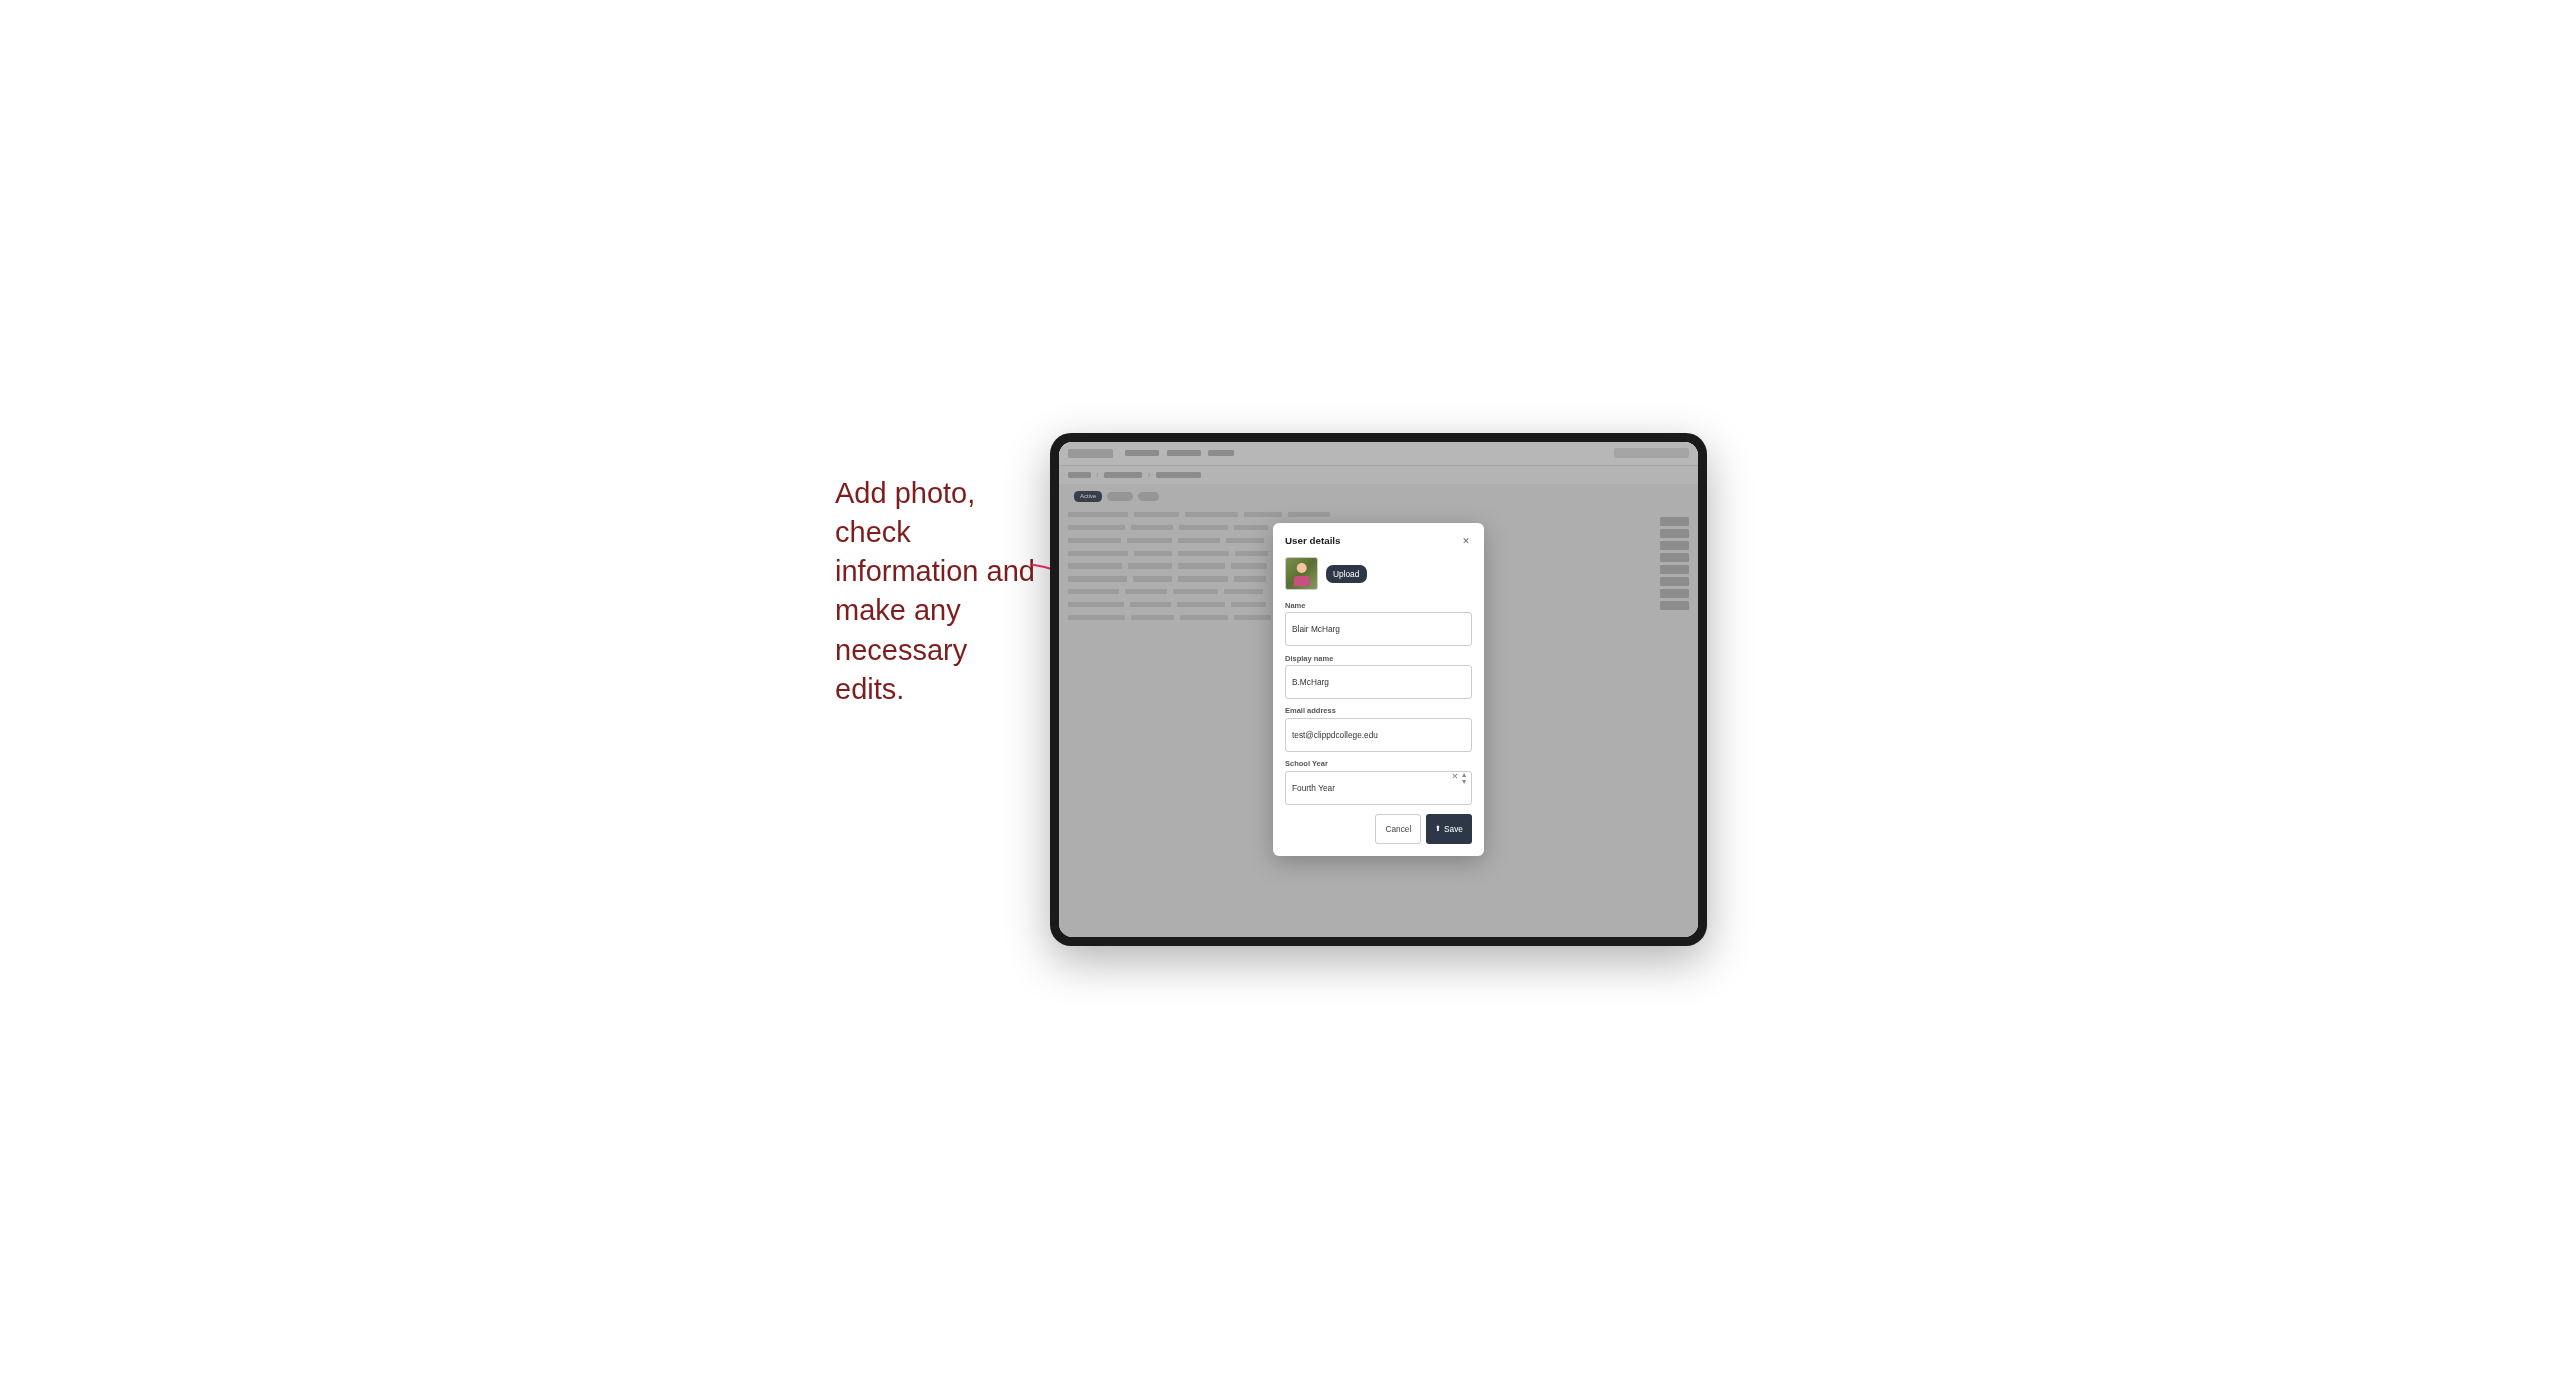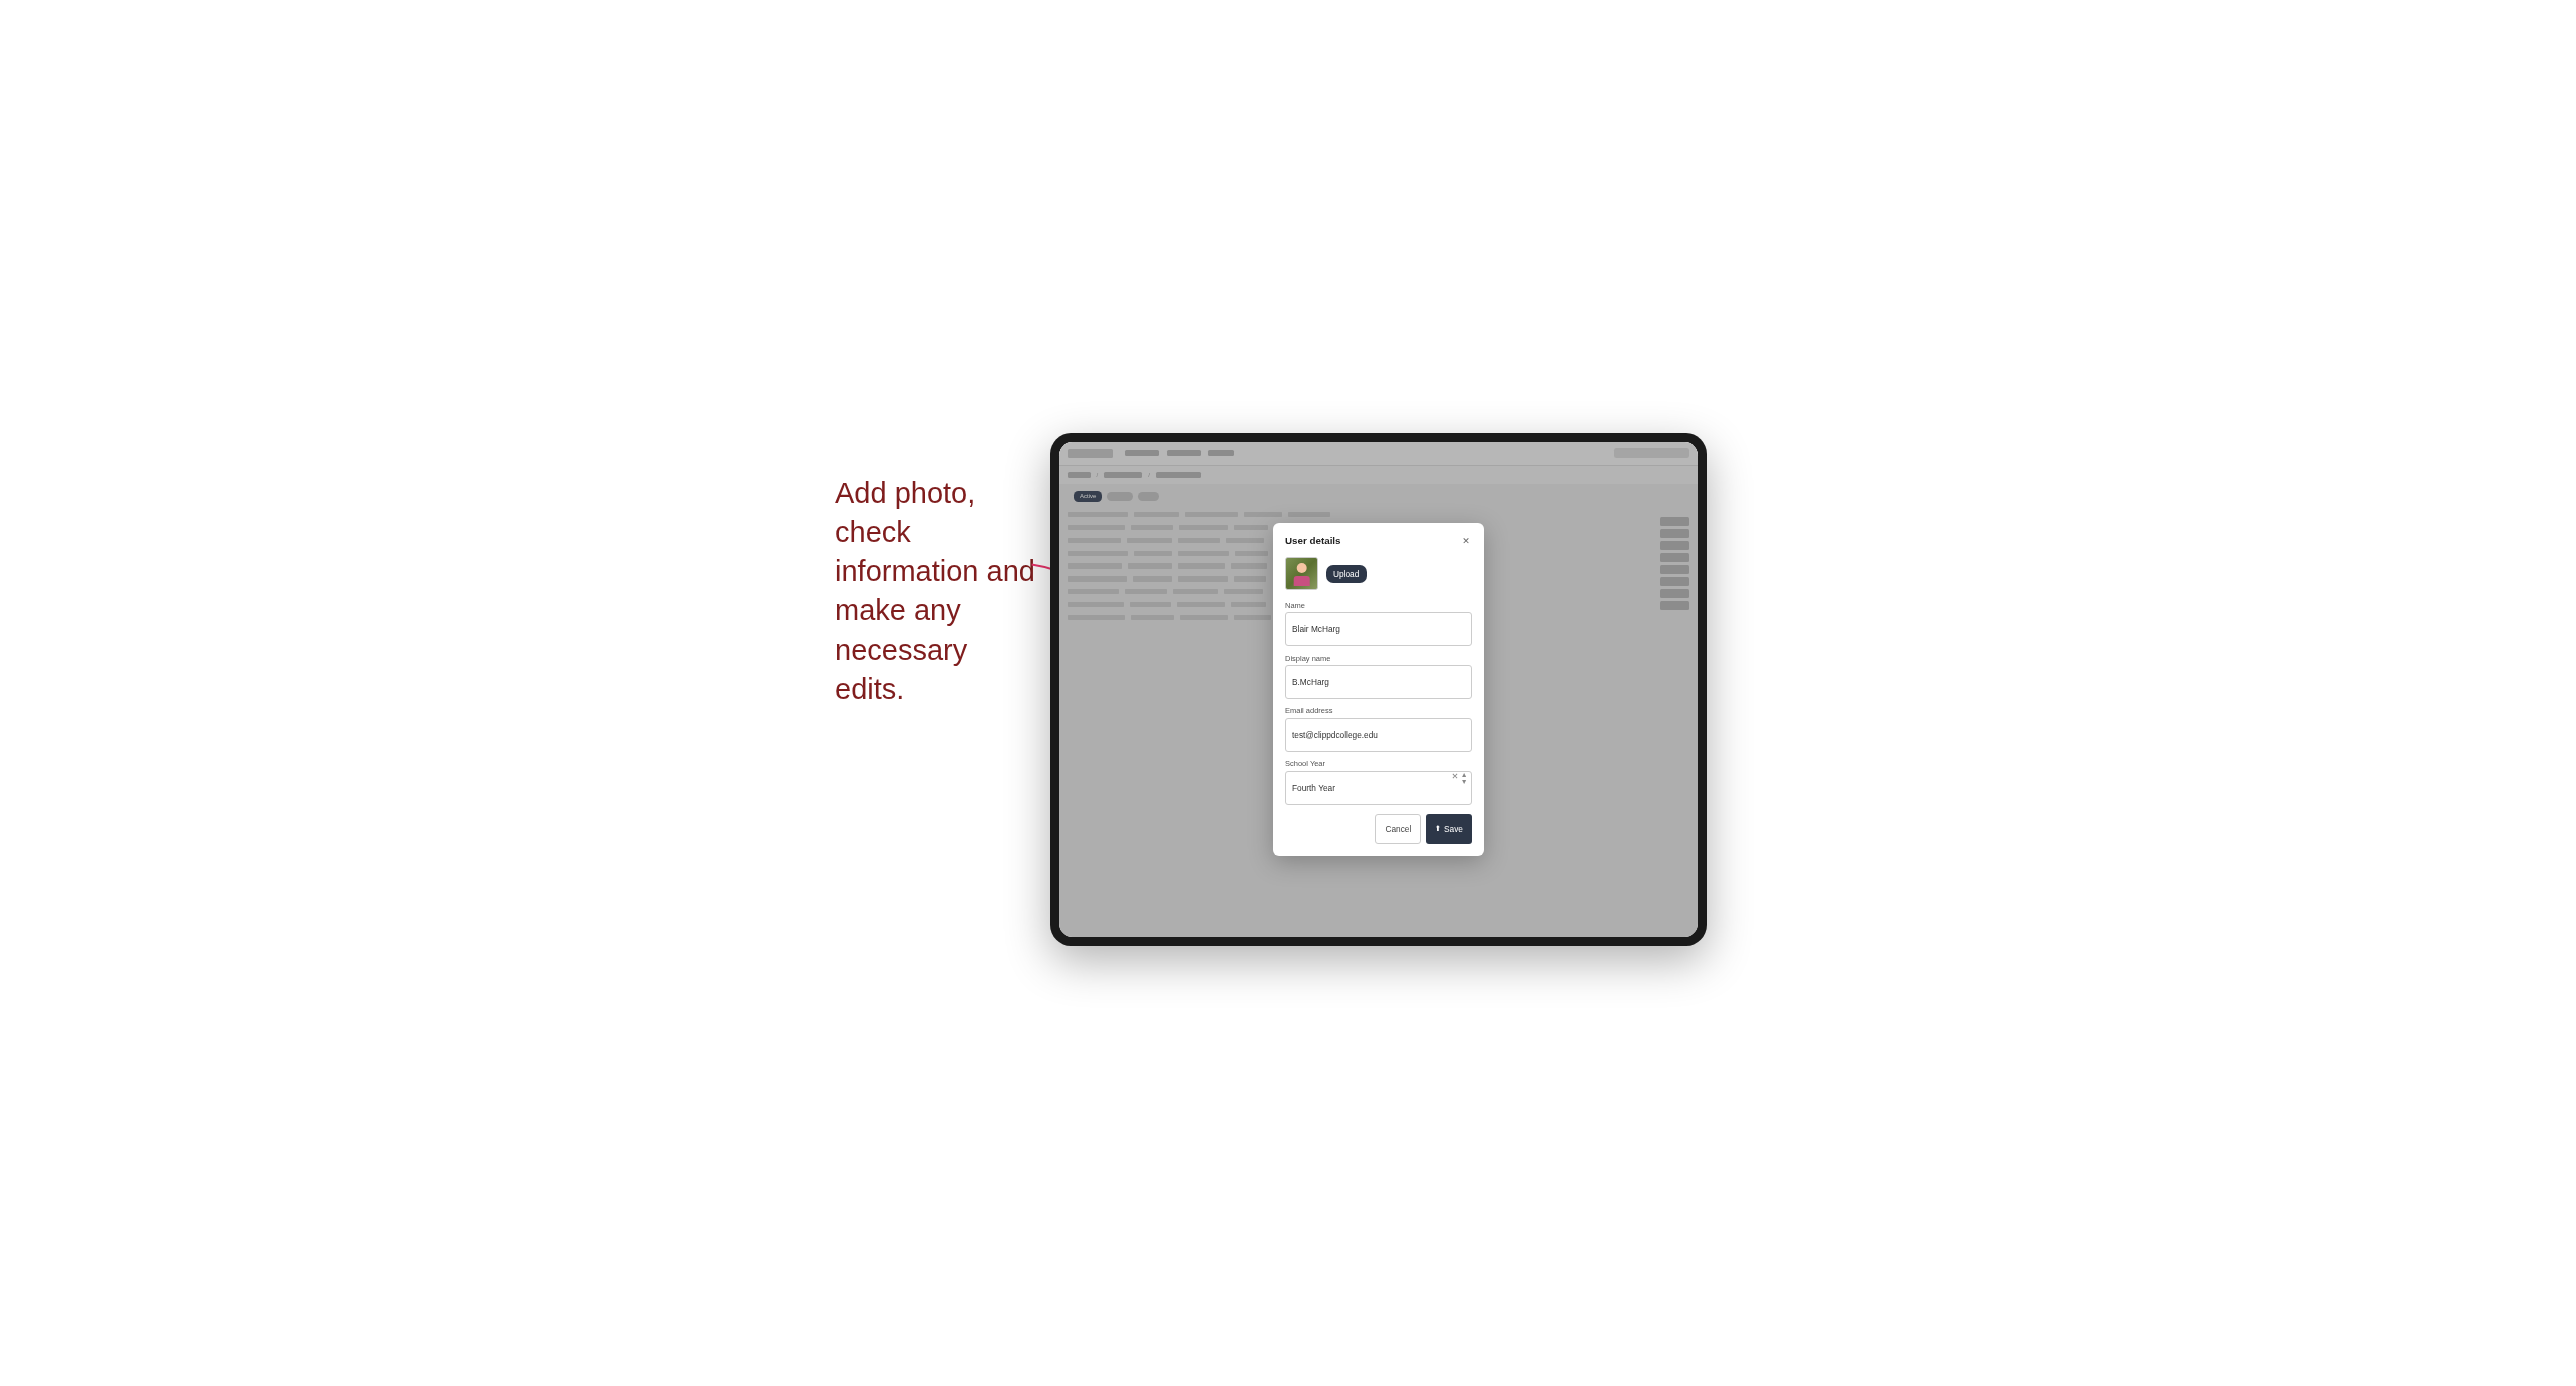--- a/index.html
+++ b/index.html
@@ -254,20 +254,21 @@
     
     .form-group {
       margin-bottom: 7.5px;
     }
 
     .form-label {
       font-size: 7.5px;
       color: #555;
       margin-bottom: 2.3px;
       display: block;
+      font-weight: bold;
     }
 
     .form-input {
       width: 100%;
       height: 19.6px;
       border: 0.8px solid #ccc;
       border-radius: 3px;
       padding: 16px 6px;
       font-size: 8.3px;
       color: #333;

